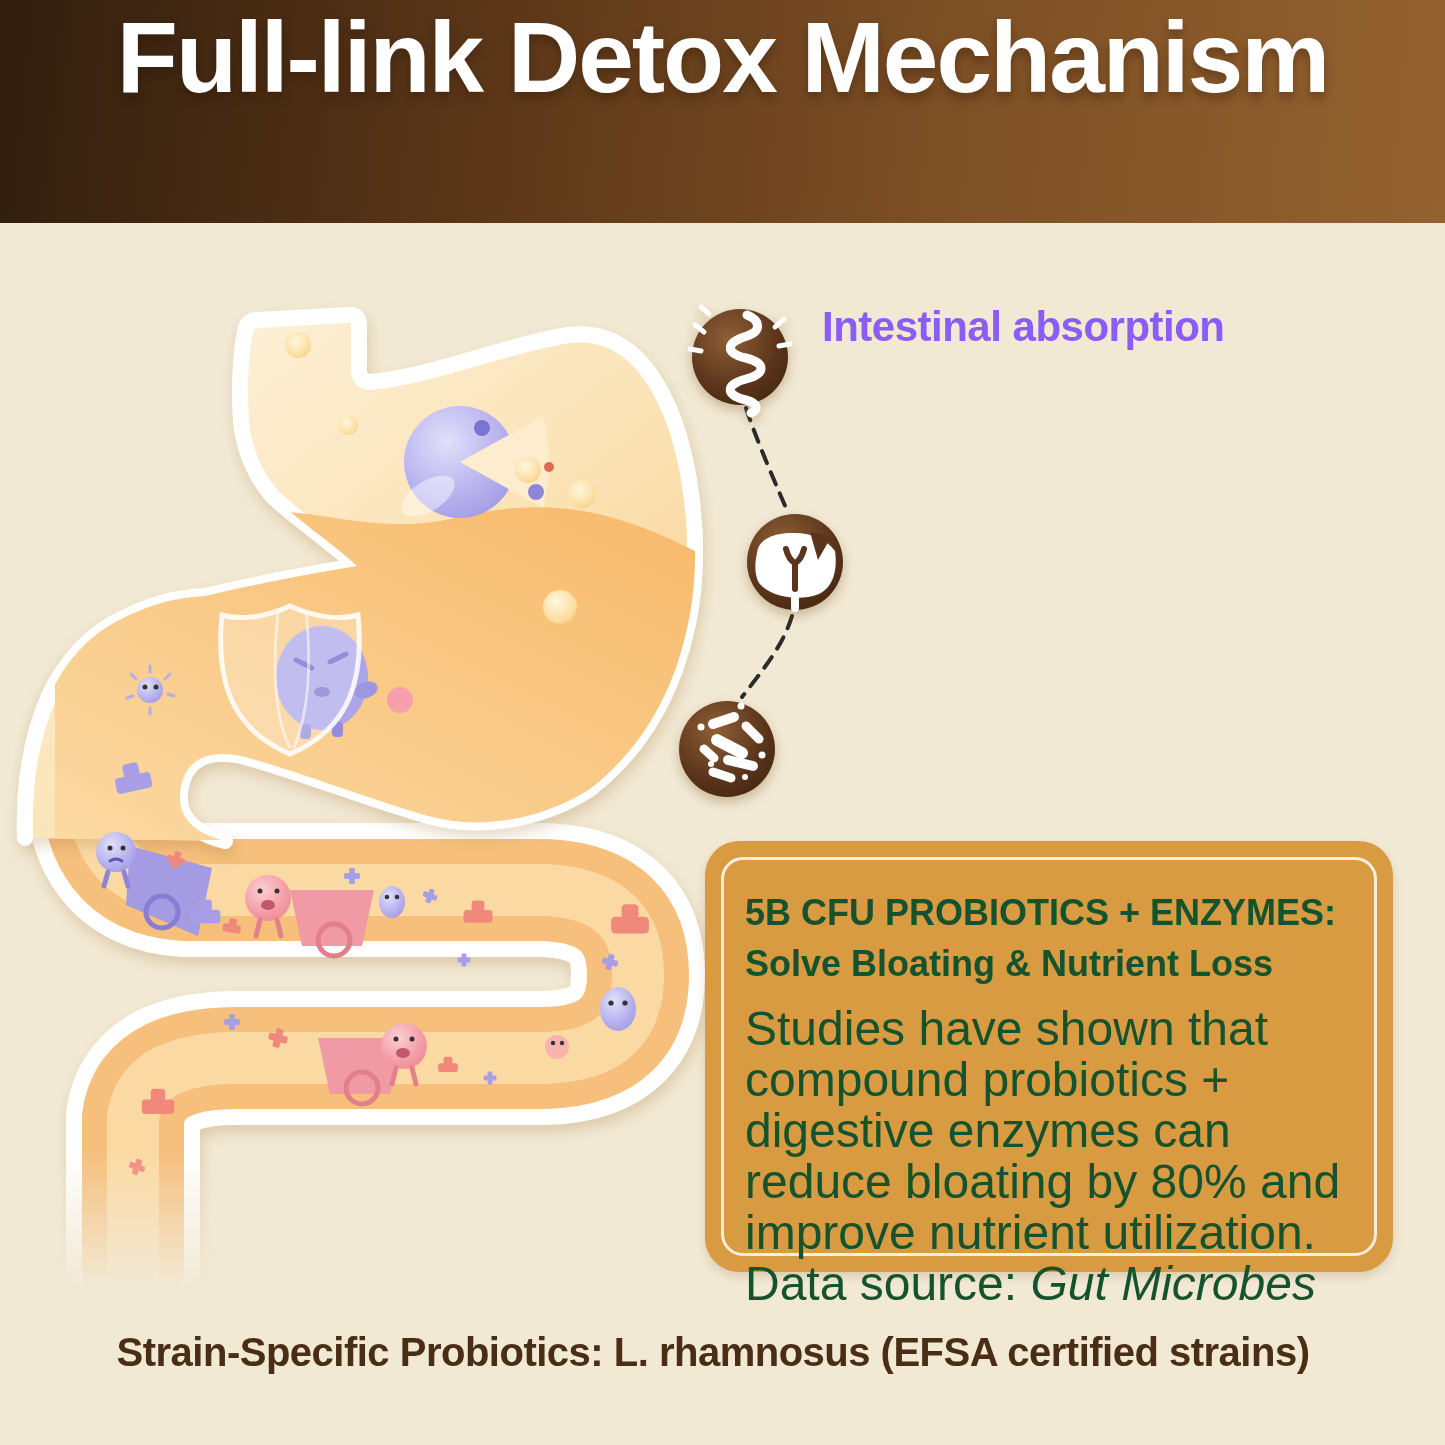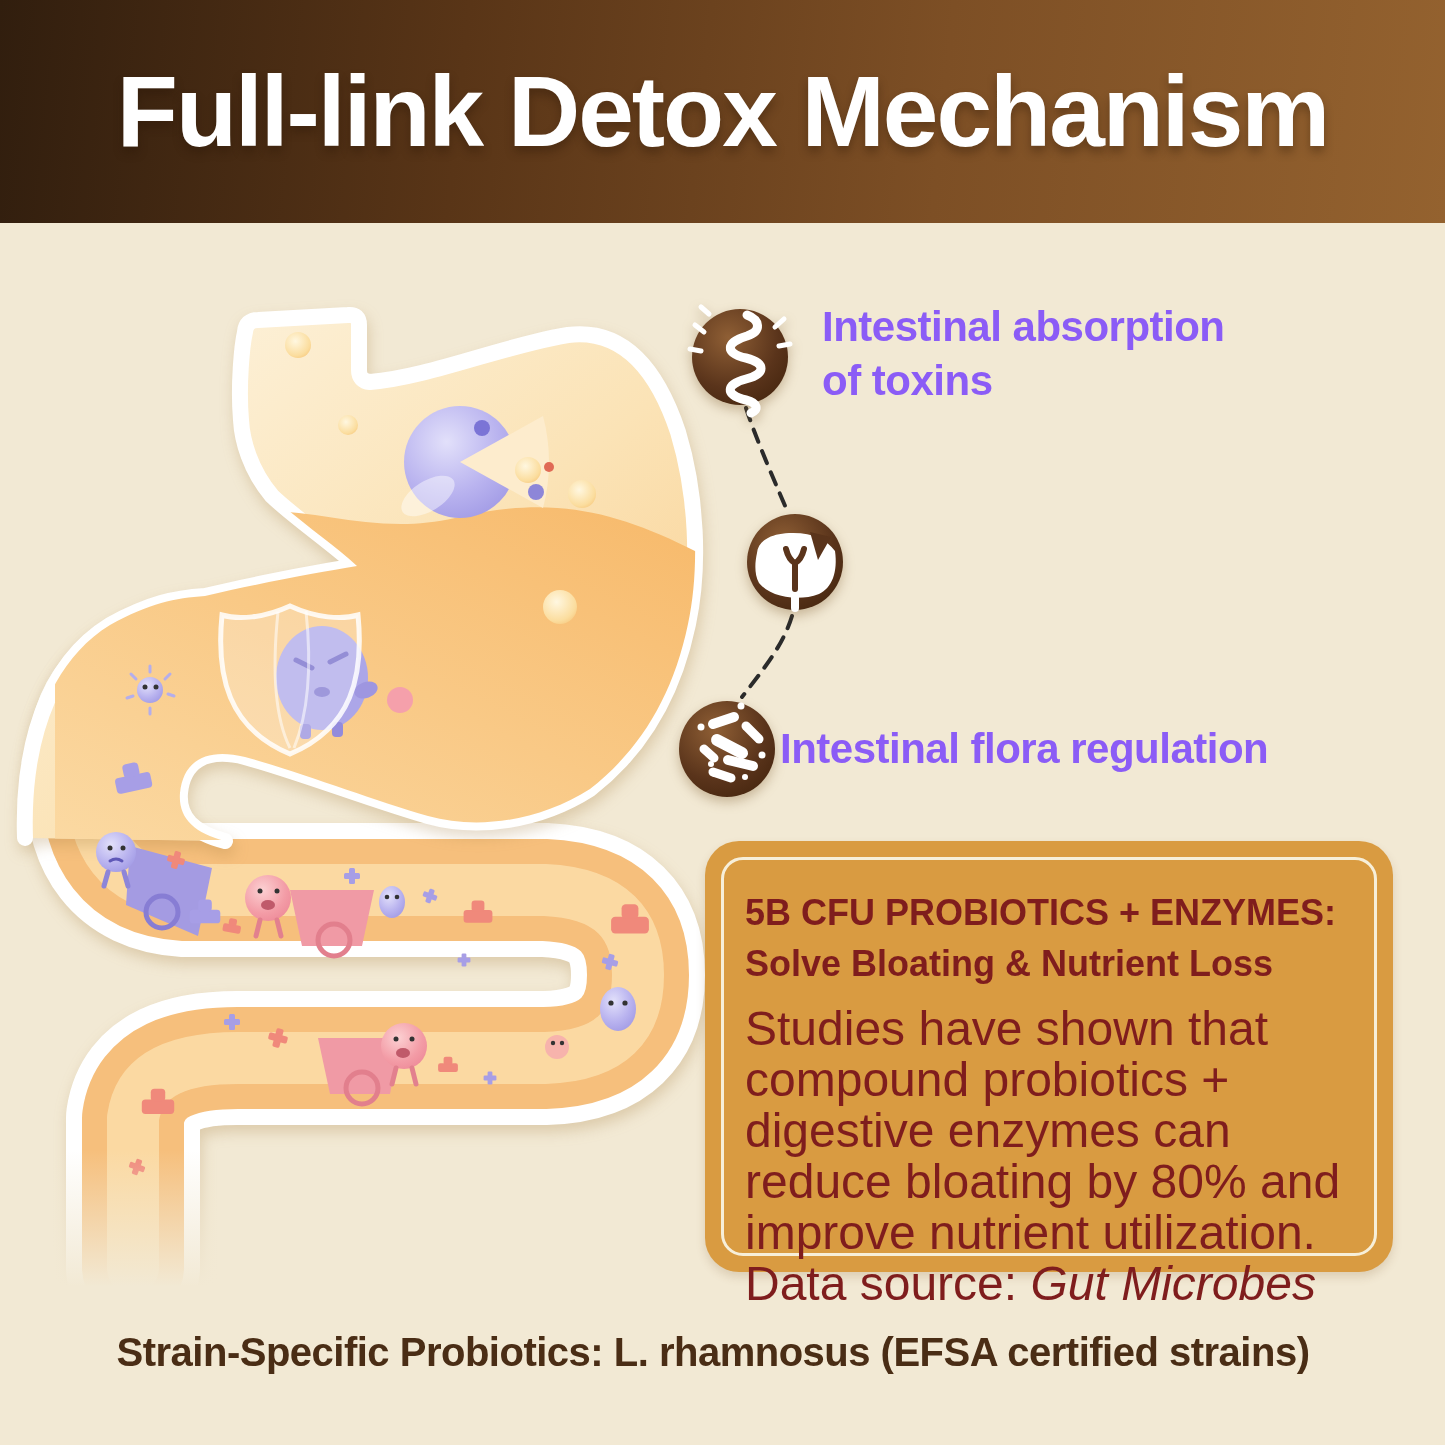--- a/index.html
+++ b/index.html
@@ -4,21 +4,21 @@
 <style>
   html,body{margin:0;padding:0;}
   .canvas{
     position:relative;width:1445px;height:1445px;overflow:hidden;
     background:#f2e9d4;font-family:"Liberation Sans",sans-serif;
   }
   
   .hdr{
     position:absolute;left:0;top:0;width:1445px;height:223px;
     background:linear-gradient(96deg,#311e0e 0%,#593517 32%,#7d4f25 65%,#94622f 100%);
-    display:flex;align-items:center;justify-content:center;
+    display:flex;justify-content:center;
   }
   .hdr-title{
     color:#fff;font-size:100px;font-weight:bold;letter-spacing:-2px;
     text-shadow:0 6px 10px rgba(40,20,5,.35);white-space:nowrap;
   }
   
   svg.art{position:absolute;left:0;top:0;width:1445px;height:1445px;}
   .shadowed{filter:drop-shadow(2px 7px 7px rgba(165,125,65,.28));}
   .icon-shadow{filter:drop-shadow(0 5px 6px rgba(120,85,40,.35));}
   
@@ -32,21 +32,21 @@
   
   .info-box{
     position:absolute;left:705px;top:841px;width:688px;height:431px;
     background:#d99b41;border-radius:34px;
     box-shadow:0 5px 10px rgba(120,85,40,.18);
   }
   .info-box .inner-line{
     position:absolute;left:16px;top:16px;right:16px;bottom:16px;
     border:3px solid #f7efd9;border-radius:22px;pointer-events:none;
   }
-  .box-content{position:absolute;left:40px;top:46px;right:30px;color:#7f1d1d;}
+  .box-content{position:absolute;left:40px;top:46px;right:30px;color:#14532d;}
   .box-title{font-size:36px;font-weight:bold;line-height:51px;}
   .box-body{margin-top:14px;font-size:48px;line-height:51px;}
   .box-body .it{font-style:italic;}
   
   .caption{
     position:absolute;left:0;top:1330px;width:1426px;text-align:center;
     color:#4a2d15;font-size:40px;font-weight:bold;letter-spacing:-0.5px;
   }
 </style>
 </head>
@@ -276,26 +276,22 @@
           <circle cx="741" cy="706" r="3.5"></circle>
         <circle cx="762" cy="755" r="3.5"></circle>
           <circle cx="711" cy="764" r="3"></circle>
         <circle cx="745" cy="777" r="3"></circle>
       </g>
     </g>
   </svg>
 
   <div class="step-label lbl1">
     <div>Intestinal absorption</div>
-    <div>of toxins</div>
   </div>
   <div class="step-label lbl2">
-  </div>
-  <div class="step-label lbl3">
-    <div>Intestinal flora regulation</div>
   </div>
 
   <div class="info-box">
     <div class="inner-line"></div>
     <div class="box-content">
       <div class="box-title">
         <div>5B CFU PROBIOTICS + ENZYMES:</div>
         <div>Solve Bloating &amp; Nutrient Loss</div>
       </div>
       <div class="box-body"><span>Studies have shown that compound probiotics + digestive enzymes can reduce bloating by 80% and improve nutrient utilization. Data source: </span><span class="it">Gut Microbes</span></div>

